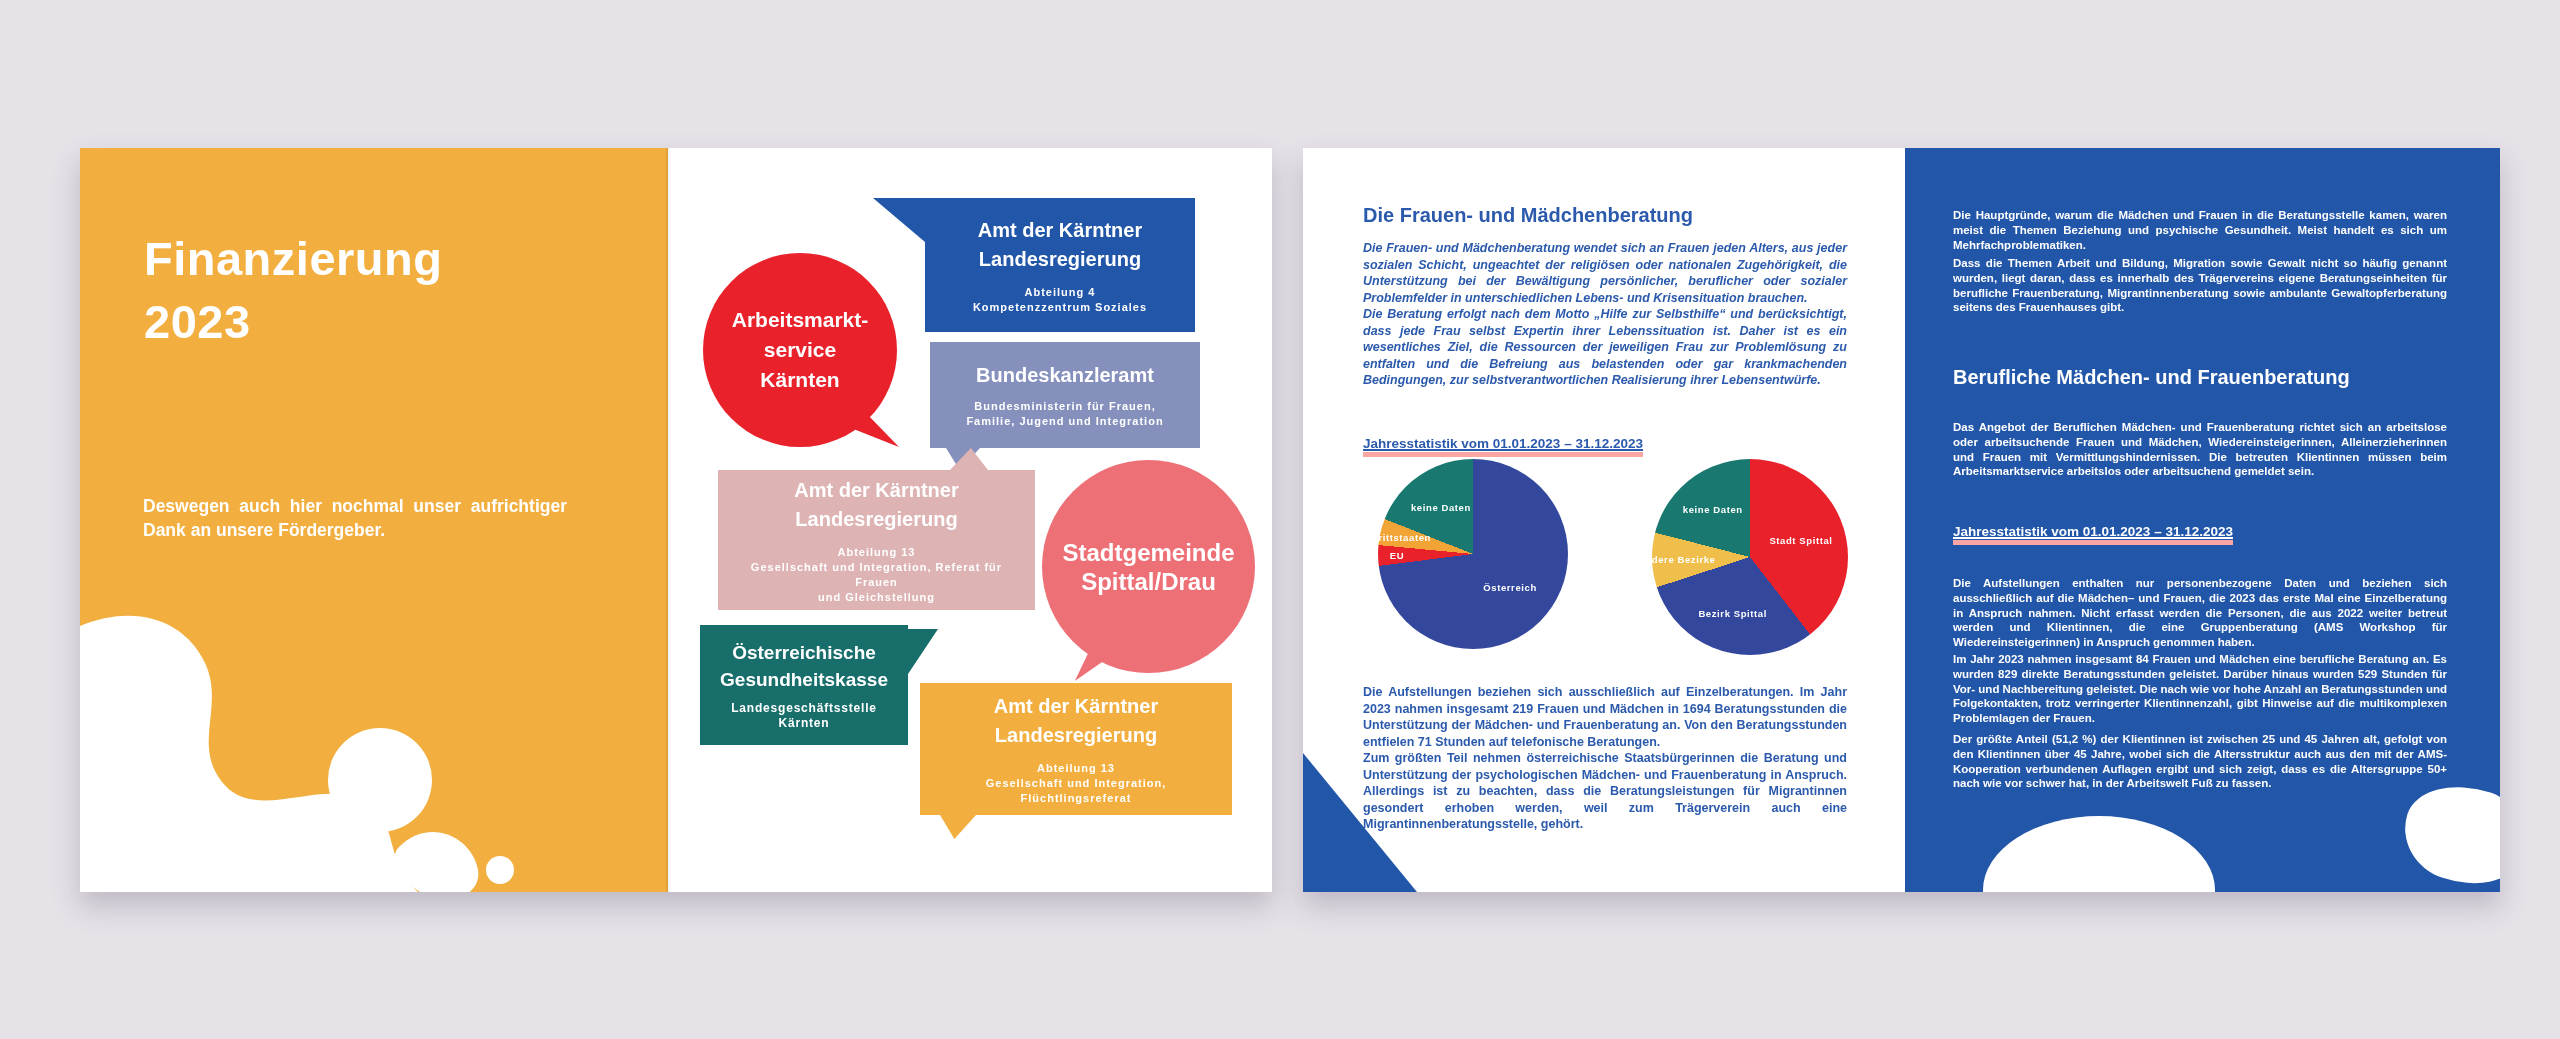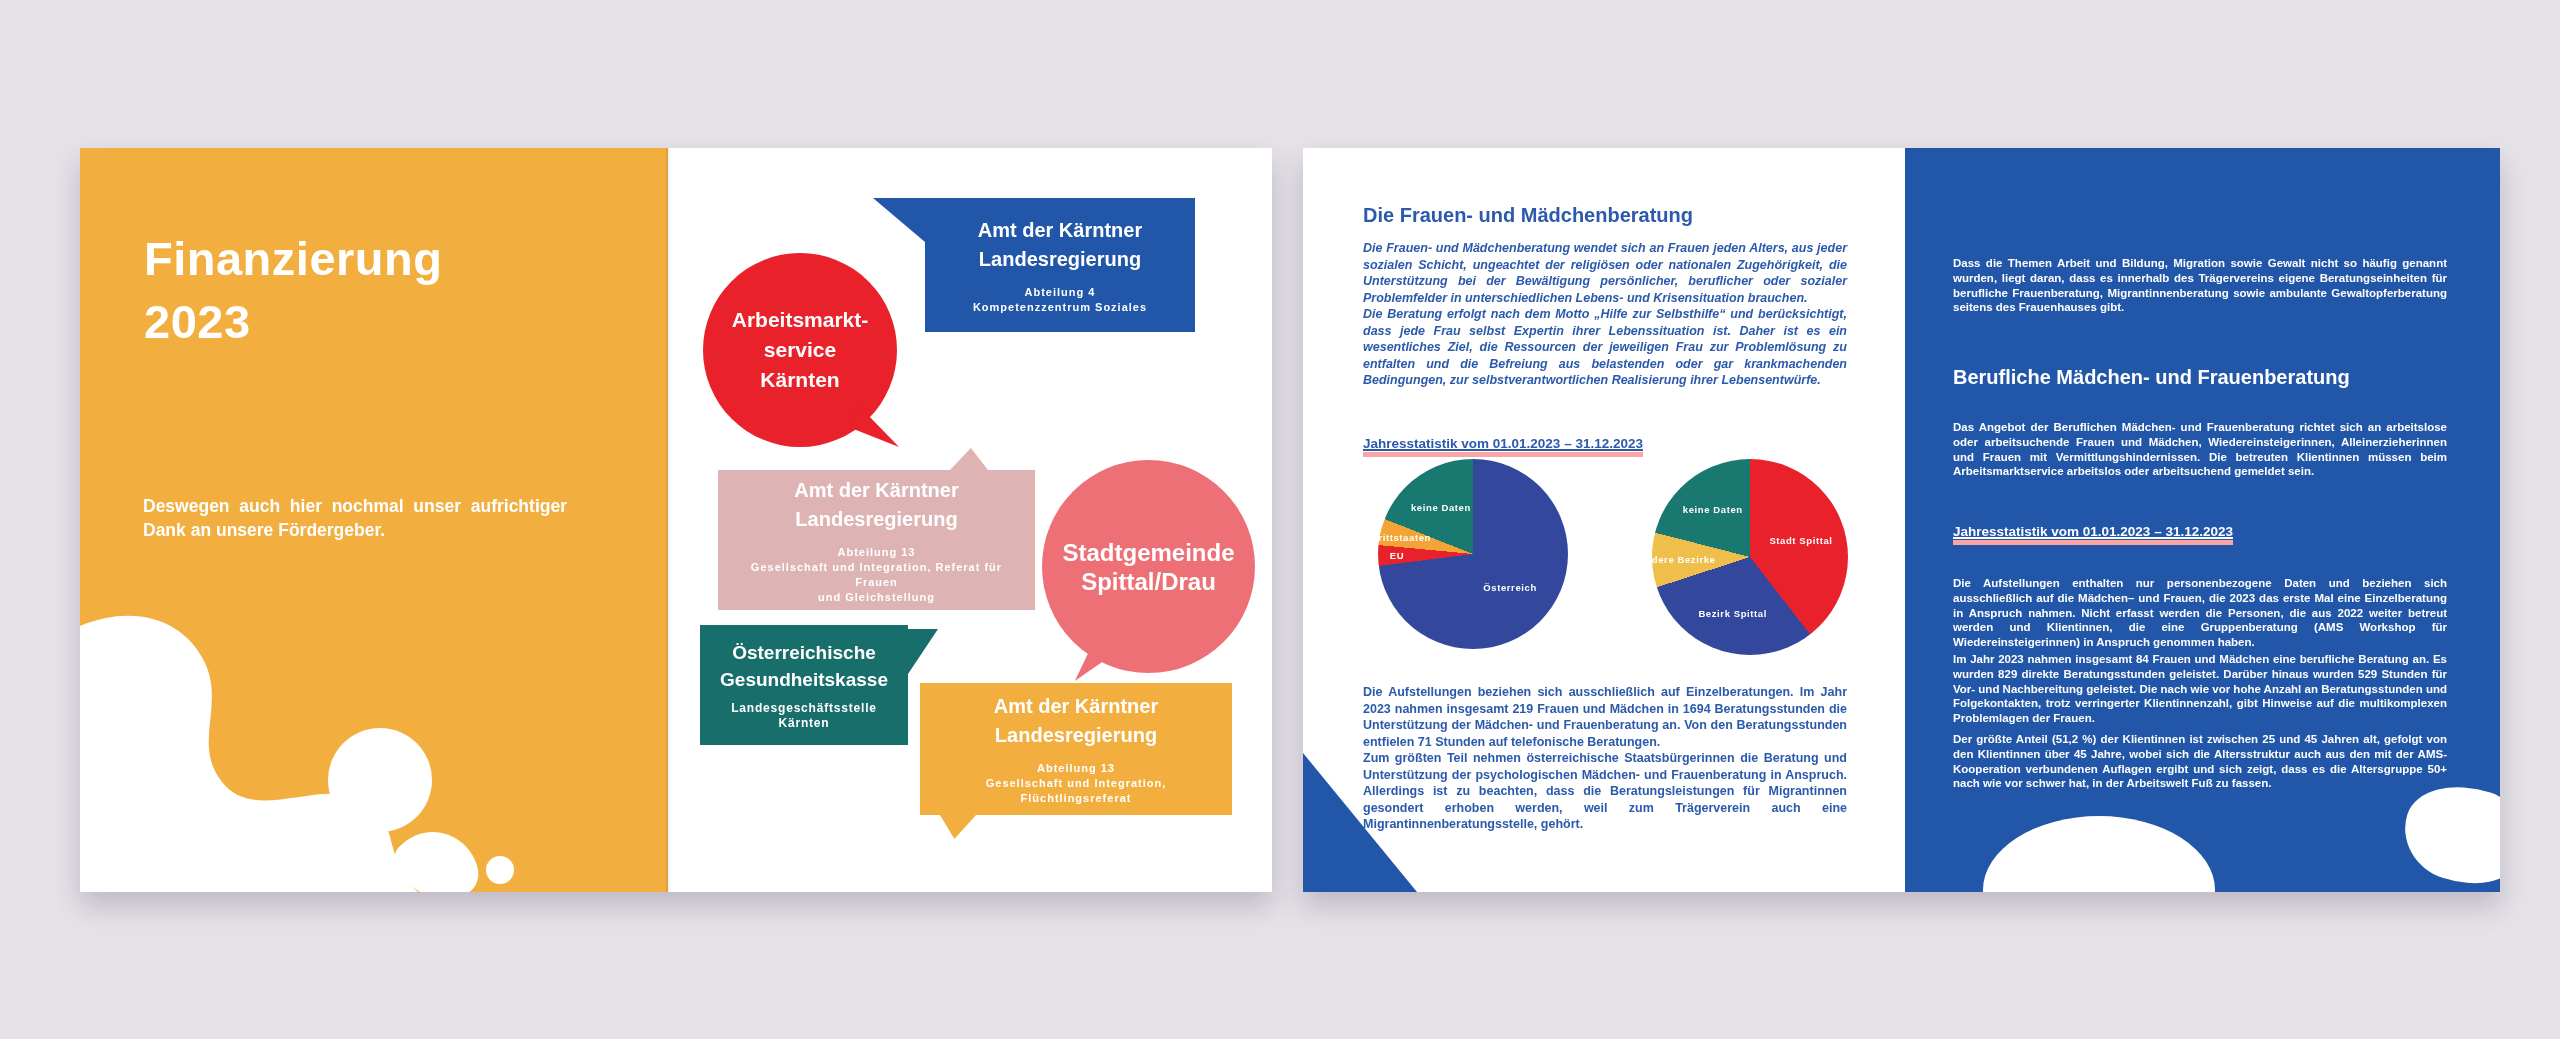--- a/index.html
+++ b/index.html
@@ -102,20 +102,25 @@
       <div class="tail"></div>
       <div class="b-title"><span>Amt der Kärntner</span><br><span>Landesregierung</span></div>
       <div class="b-sub"><span>Abteilung 4</span><br><span>Kompetenzzentrum Soziales</span></div>
     </div>
 
     <div class="bubble" id="bubble-ams">
       <div class="tail"></div>
       <div class="b-title"><span>Arbeitsmarkt-</span><br><span>service</span><br><span>Kärnten</span></div>
     </div>
 
+    <div class="bubble" id="bubble-bka">
+      <div class="tail"></div>
+      <div class="b-title">Bundeskanzleramt</div>
+      <div class="b-sub"><span>Bundesministerin für Frauen,</span><br><span>Familie, Jugend und Integration</span></div>
+    </div>
 
     <div class="bubble" id="bubble-amt-frauen">
       <div class="tail"></div>
       <div class="b-title"><span>Amt der Kärntner</span><br><span>Landesregierung</span></div>
       <div class="b-sub"><span>Abteilung 13</span><br><span>Gesellschaft und Integration, Referat für Frauen</span><br><span>und Gleichstellung</span></div>
     </div>
 
     <div class="bubble" id="bubble-spittal">
       <div class="tail"></div>
       <div class="b-title"><span>Stadtgemeinde</span><br><span>Spittal/Drau</span></div>
@@ -153,20 +158,21 @@
           <span class="pie-label" style="left: 25.5158px; top: 100.278px;">andere Bezirke</span>
           <span class="pie-label" style="left: 60.7598px; top: 49.9902px;">keine Daten</span>
         </div>
 
       <p class="wp-par blue-text" id="wp-par3"><span>Die Aufstellungen beziehen sich ausschließlich auf Einzelberatungen. Im Jahr 2023 nahmen insgesamt 219 Frauen und Mädchen in 1694 Beratungsstunden die Unterstützung der Mädchen- und Frauenberatung an. Von den Beratungsstunden entfielen 71 Stunden auf telefonische Beratungen.</span><br><span>Zum größten Teil nehmen österreichische Staatsbürgerinnen die Beratung und Unterstützung der psychologischen Mädchen- und Frauenberatung in Anspruch. Allerdings ist zu beachten, dass die Beratungsleistungen für Migrantinnen gesondert erhoben werden, weil zum Trägerverein auch eine Migrantinnenberatungsstelle, gehört.</span></p>
 
       <div id="wp-triangle"></div>
     </div>
 
     <div id="blue-page">
+      <p class="bp-par" id="bp-par1">Die Hauptgründe, warum die Mädchen und Frauen in die Beratungsstelle kamen, waren meist die Themen Beziehung und psychische Gesundheit. Meist handelt es sich um Mehrfachproblematiken.</p>
       <p class="bp-par" id="bp-par2">Dass die Themen Arbeit und Bildung, Migration sowie Gewalt nicht so häufig genannt wurden, liegt daran, dass es innerhalb des Trägervereins eigene Beratungseinheiten für berufliche Frauenberatung, Migrantinnenberatung sowie ambulante Gewaltopferberatung seitens des Frauenhauses gibt.</p>
       <h2 id="bp-heading">Berufliche Mädchen- und Frauenberatung</h2>
       <p class="bp-par" id="bp-par3">Das Angebot der Beruflichen Mädchen- und Frauenberatung richtet sich an arbeitslose oder arbeitsuchende Frauen und Mädchen, Wiedereinsteigerinnen, Alleinerzieherinnen und Frauen mit Vermittlungshindernissen. Die betreuten Klientinnen müssen beim Arbeitsmarktservice arbeitslos oder arbeitsuchend gemeldet sein.</p>
       <span class="stat-link" id="bp-stat">Jahresstatistik vom 01.01.2023 – 31.12.2023</span>
       <p class="bp-par" id="bp-par4">Die Aufstellungen enthalten nur personenbezogene Daten und beziehen sich ausschließlich auf die Mädchen– und Frauen, die 2023 das erste Mal eine Einzelberatung in Anspruch nahmen. Nicht erfasst werden die Personen, die aus 2022 weiter betreut werden und Klientinnen, die eine Gruppenberatung (AMS Workshop für Wiedereinsteigerinnen) in Anspruch genommen haben.</p>
       <p class="bp-par" id="bp-par5">Im Jahr 2023 nahmen insgesamt 84 Frauen und Mädchen eine berufliche Beratung an. Es wurden 829 direkte Beratungsstunden geleistet. Darüber hinaus wurden 529 Stunden für Vor- und Nachbereitung geleistet. Die nach wie vor hohe Anzahl an Beratungsstunden und Folgekontakten, trotz verringerter Klientinnenzahl, gibt Hinweise auf die multikomplexen Problemlagen der Frauen.</p>
       <p class="bp-par" id="bp-par6">Der größte Anteil (51,2 %) der Klientinnen ist zwischen 25 und 45 Jahren alt, gefolgt von den Klientinnen über 45 Jahre, wobei sich die Altersstruktur auch aus den mit der AMS-Kooperation verbundenen Auflagen ergibt und sich zeigt, dass es die Altersgruppe 50+ nach wie vor schwer hat, in der Arbeitswelt Fuß zu fassen.</p>
       <div id="bp-blob-bottom"></div>
       <div id="bp-blob-right"></div>
     </div>

